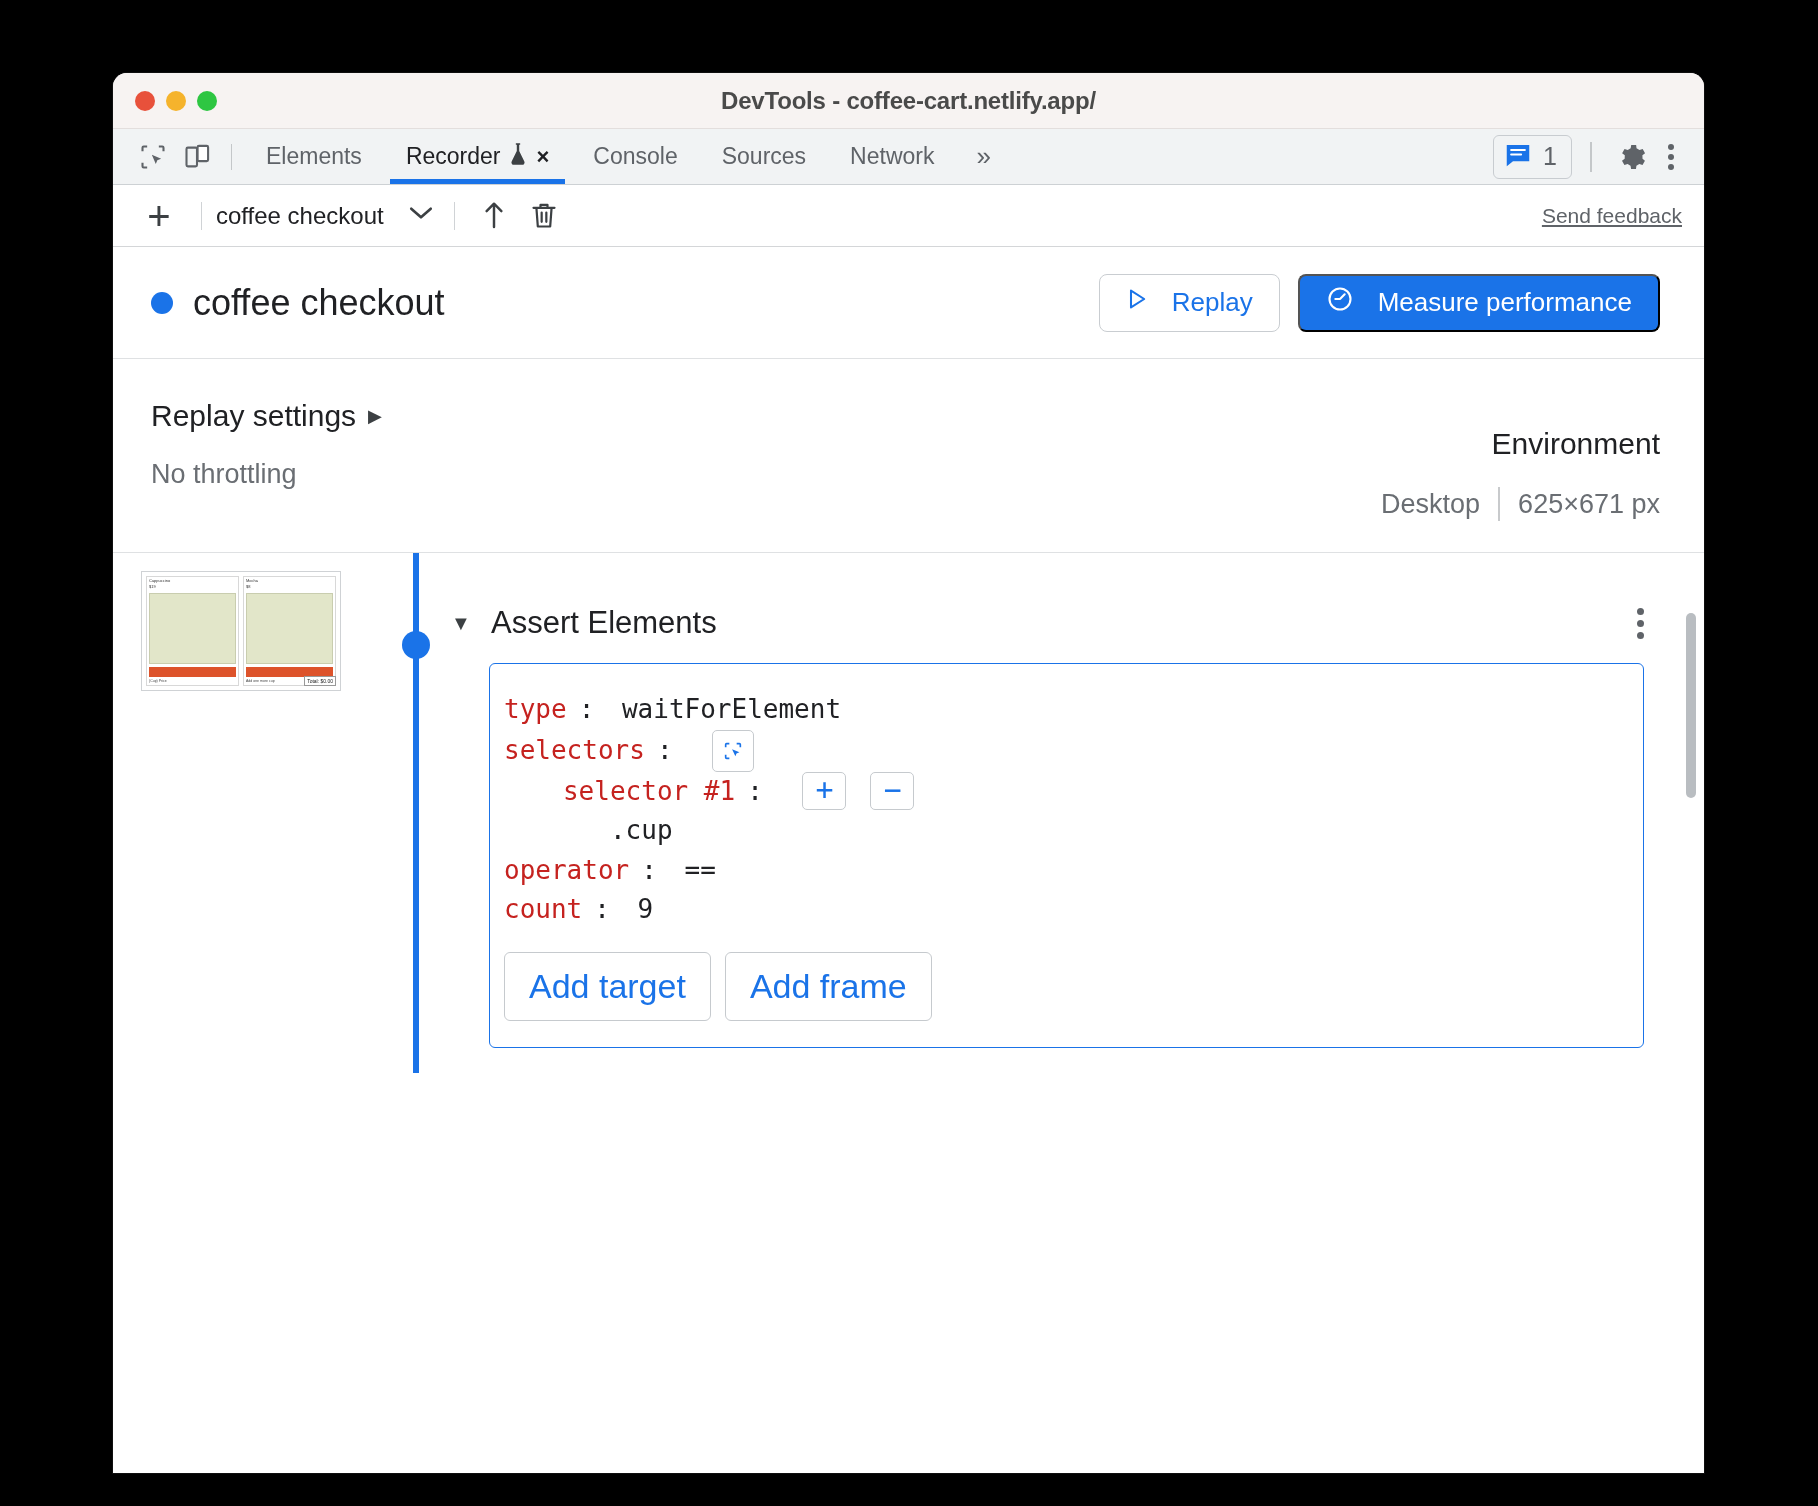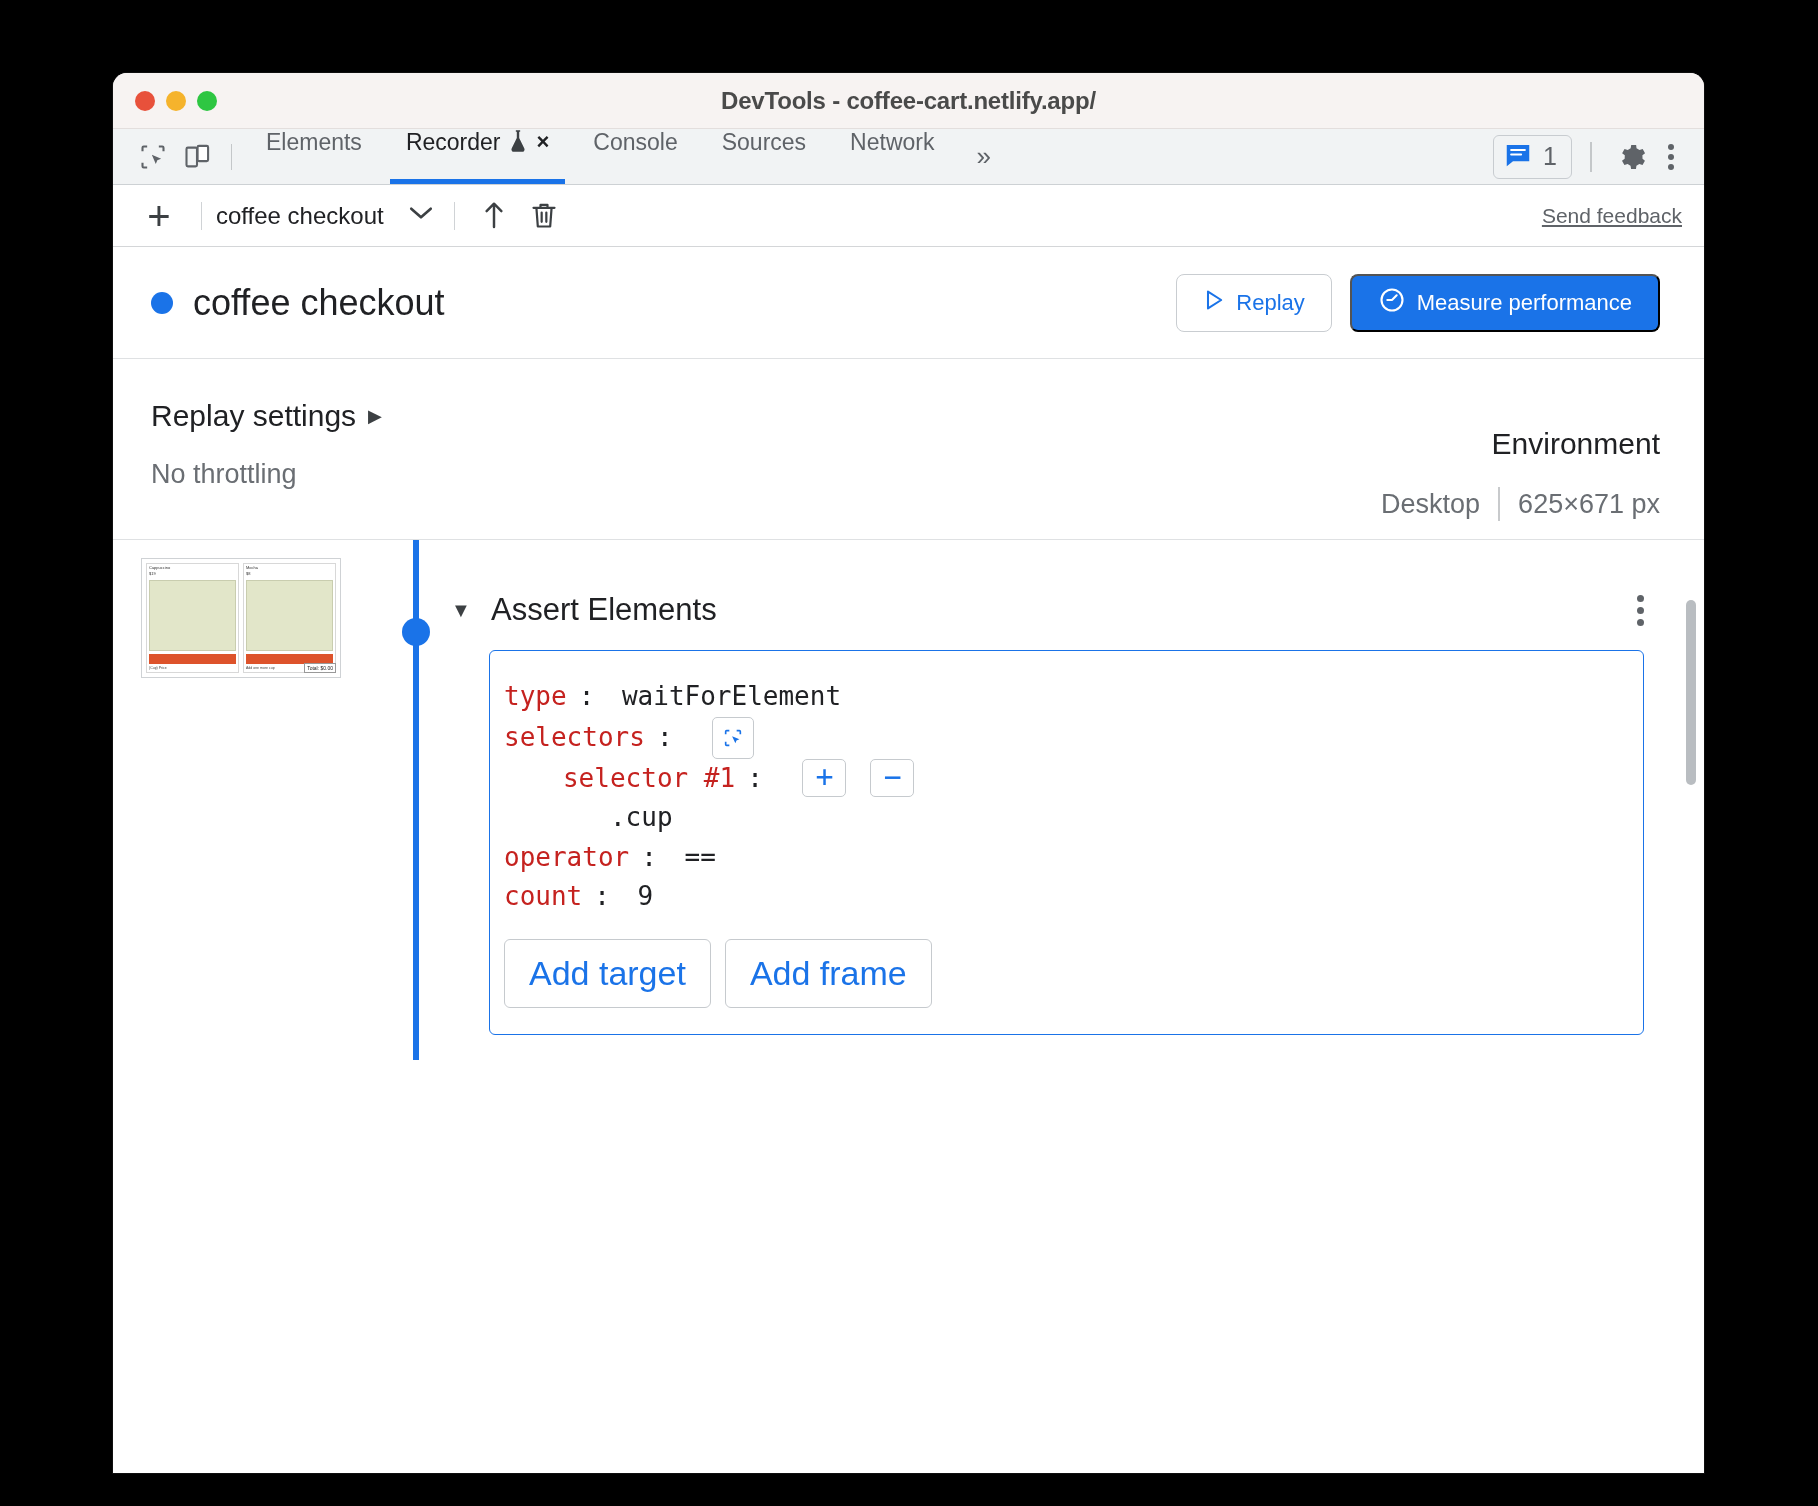--- a/index.html
+++ b/index.html
@@ -70,21 +70,21 @@
   }
   .tb-sep {
     width: 1px; height: 26px;
     background: #c4c7c9;
     margin: 0 12px;
   }
   .tabs { display: flex; align-items: center; height: 100%; }
   .tab {
     position: relative;
     height: 100%;
-    display: flex; align-items: flex-start; gap: 8px;
+    display: flex; align-items: center; gap: 8px;
     padding: 0 22px;
     font-size: 23px;
     color: #5f6368;
     white-space: nowrap;
   }
   .tab.active { color: #202124; }
   .tab.active::after {
     content: "";
     position: absolute;
     left: 6px; right: 6px; bottom: 0;
@@ -150,34 +150,34 @@
     height: 112px;
     display: flex; align-items: center;
     padding: 0 44px 0 38px;
     border-bottom: 1px solid #dfe1e3;
     background: #fff;
   }
   .rec-dot { width: 22px; height: 22px; border-radius: 50%; background: #1a73e8; margin-right: 20px; }
   .rec-name { font-size: 36px; color: #202124; }
   .rec-actions { margin-left: auto; display: flex; align-items: center; gap: 18px; }
   .btn {
-    display: flex; align-items: center; gap: 11px;
+    display: flex; align-items: center; gap: 24px;
     height: 58px;
     padding: 0 26px;
     border-radius: 8px;
-    font-size: 22px;
+    font-size: 26px;
     white-space: nowrap;
   }
   .btn-outline { border: 1px solid #c9cdd1; background: #fff; color: #1a73e8; }
   .btn-primary { background: #1a73e8; color: #fff; }
 
   
   .settings-row {
     display: flex;
-    padding: 40px 44px 18px 38px;
+    padding: 40px 44px 31px 38px;
     border-bottom: 1px solid #dfe1e3;
     background: #fff;
   }
   .set-col { flex: 1; }
   .set-col.right { text-align: left; margin-top: 28px; }
   .set-title {
     font-size: 30px; color: #202124;
     display: flex; align-items: center; gap: 12px;
   }
   .set-col.right .set-title { justify-content: flex-end; }

